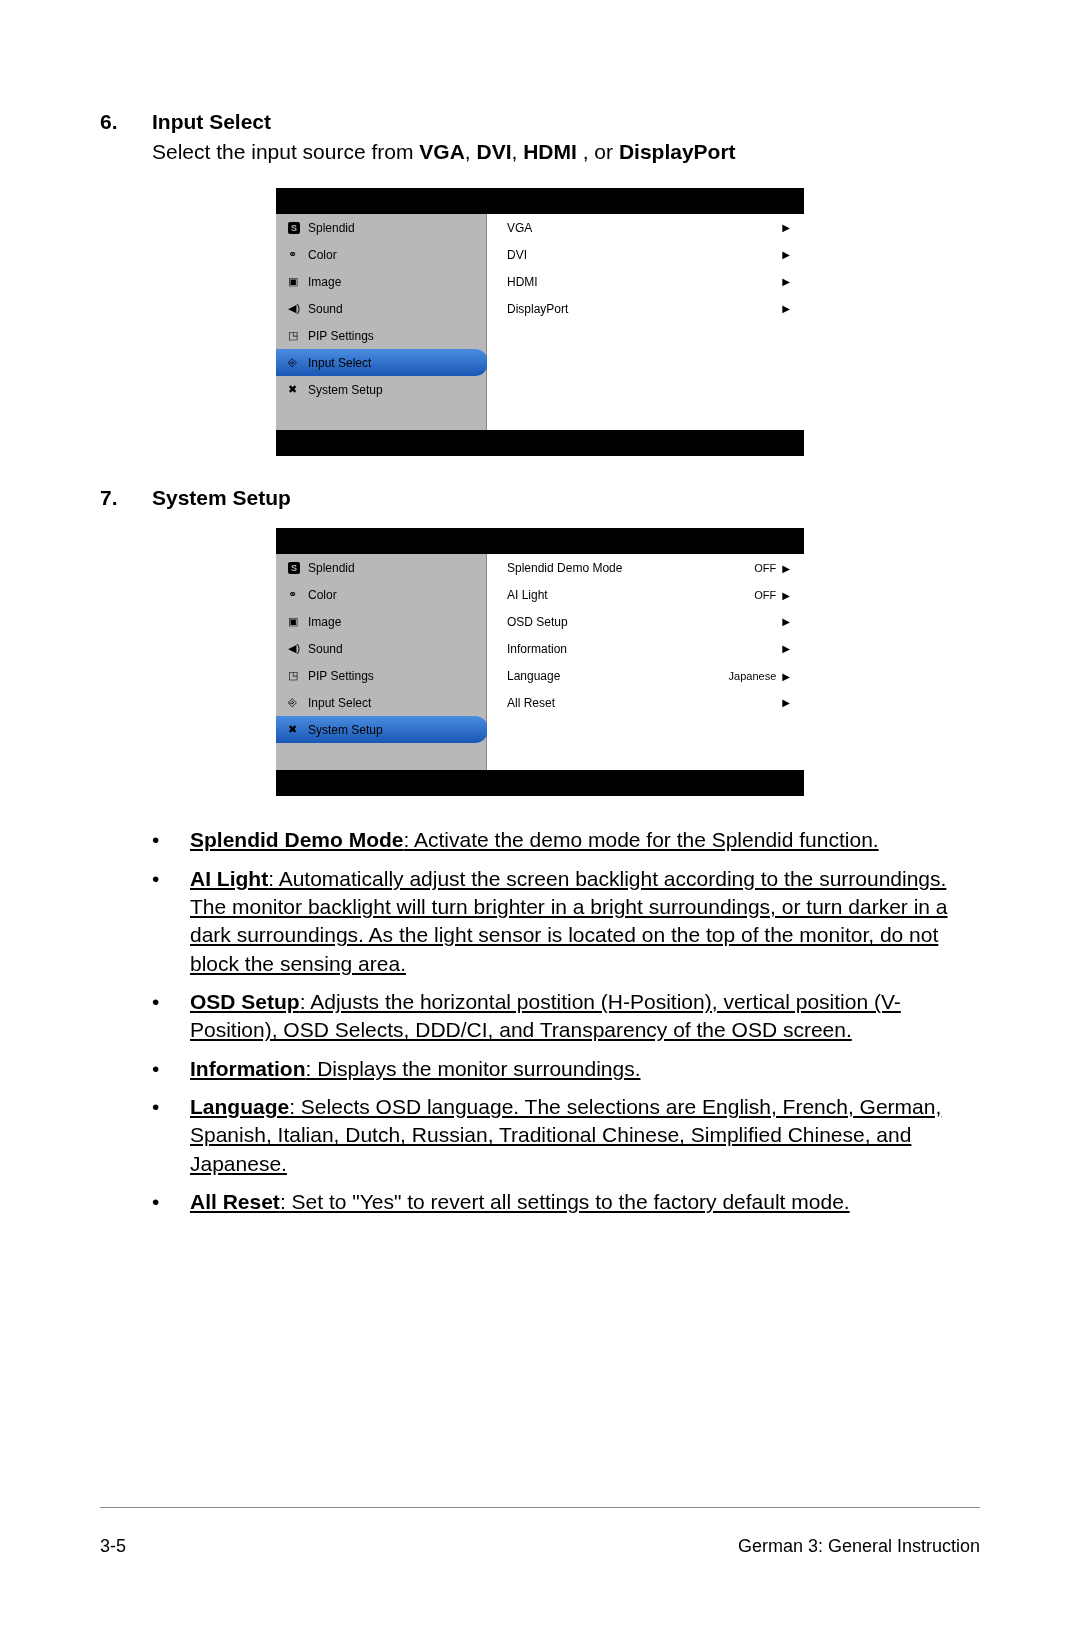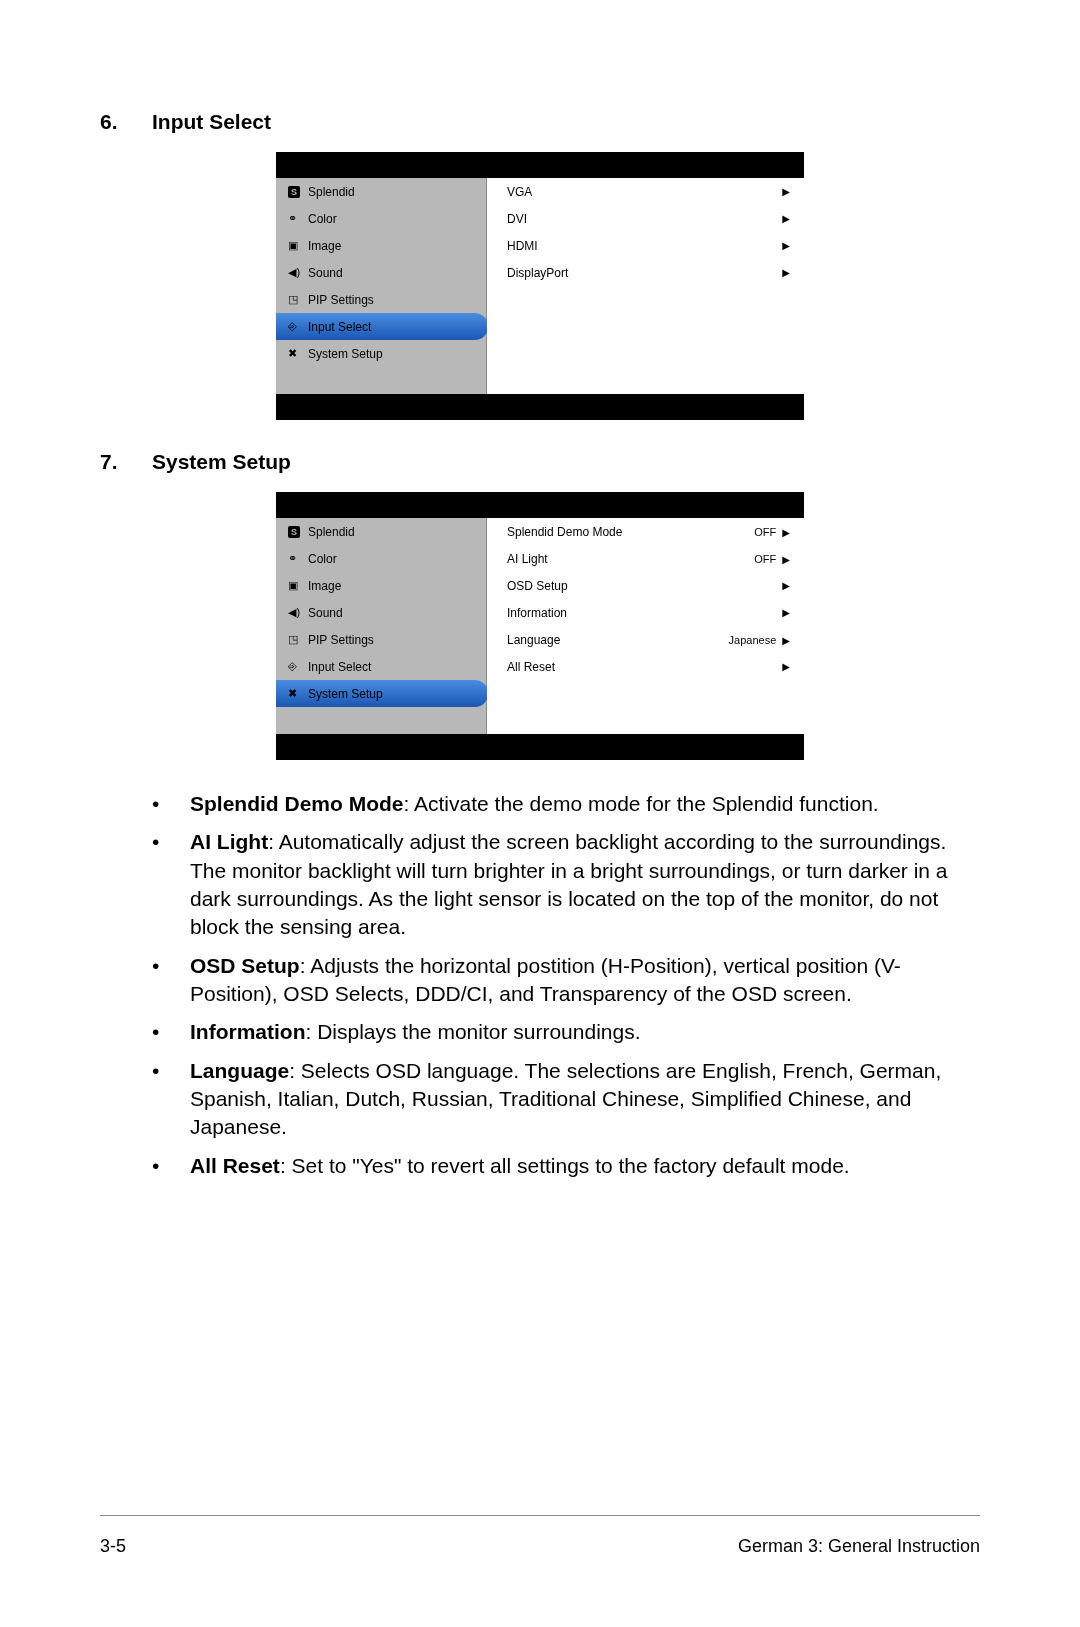--- a/index.html
+++ b/index.html
@@ -108,28 +108,29 @@
   .bullet {
     display: flex;
     margin-bottom: 10px;
   }
   .bullet .bmark {
     width: 38px;
     flex-shrink: 0;
   }
   .bullet .btxt {
     flex: 1;
+    text-decoration: underline;
   }
   .footer {
     position: absolute;
     bottom: 70px;
     left: 100px;
     right: 100px;
     border-top: 1px solid #888;
-    padding-top: 20px;
+    padding-top: 28px;
     display: flex;
     justify-content: space-between;
     font-size: 18px;
   }
   b { font-weight: bold; }
   .s-icon {
     display:inline-block;
     width:12px;height:12px;
     background:#000;color:#b8b8b8;
     font-size:9px;line-height:12px;
@@ -139,20 +140,23 @@
 </style>
 </head>
 <body>
 
 <div class="page">
 
   <div class="numbered-section">
     <span class="sec-num">6.</span>
     <span class="sec-title">Input Select</span>
   </div>
+  <div class="sec-body">
+    <span>Select the input source from </span><b>VGA</b><span>, </span><b>DVI</b><span>, </span><b>HDMI</b><span> , or </span><b>DisplayPort</b>
+  </div>
 
   <div class="osd">
     <div class="osd-top"></div>
     <div class="osd-body">
       <div class="osd-left">
         <div class="row">
             <span class="icon"><span class="s-icon">S</span></span>
             <span>Splendid</span>
           </div>
         <div class="row">

